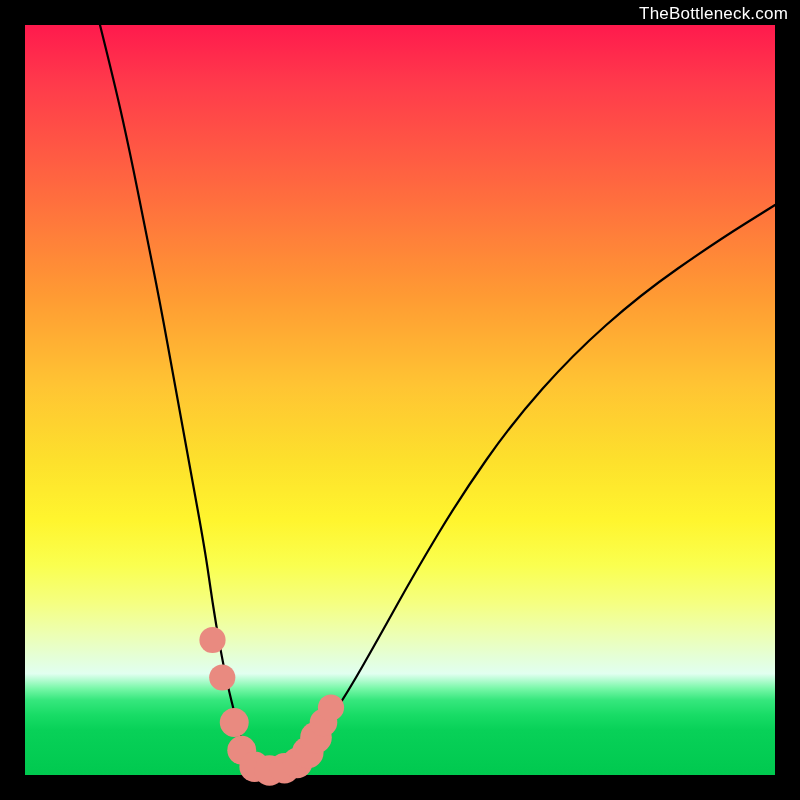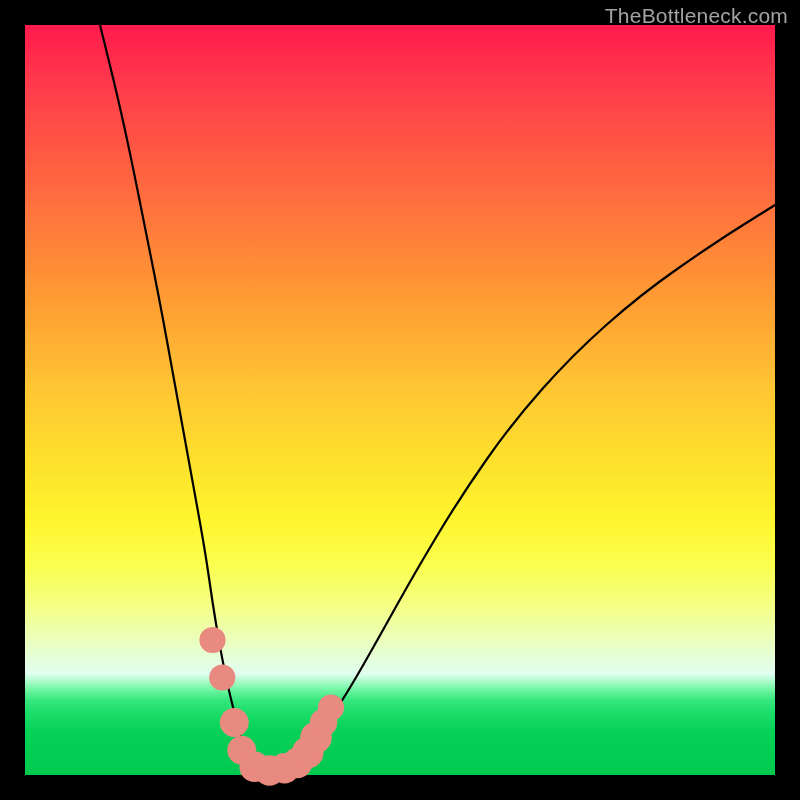--- a/index.html
+++ b/index.html
@@ -42,22 +42,22 @@
       #36e77d 90%,
       #18dc66 92%,
       #08d158 94%,
       #00c94f 100%
     );
   }
   .watermark {
     position: absolute;
     top: 4px;
     right: 12px;
-    color: #a3a3a3;
-    font-size: 21px;
+    color: #ffffff;
+    font-size: 17px;
     letter-spacing: 0.2px;
     font-weight: 400;
     user-select: none;
   }
   svg.curve {
     position: absolute;
     left: 0;
     top: 0;
     width: 750px;
     height: 750px;

